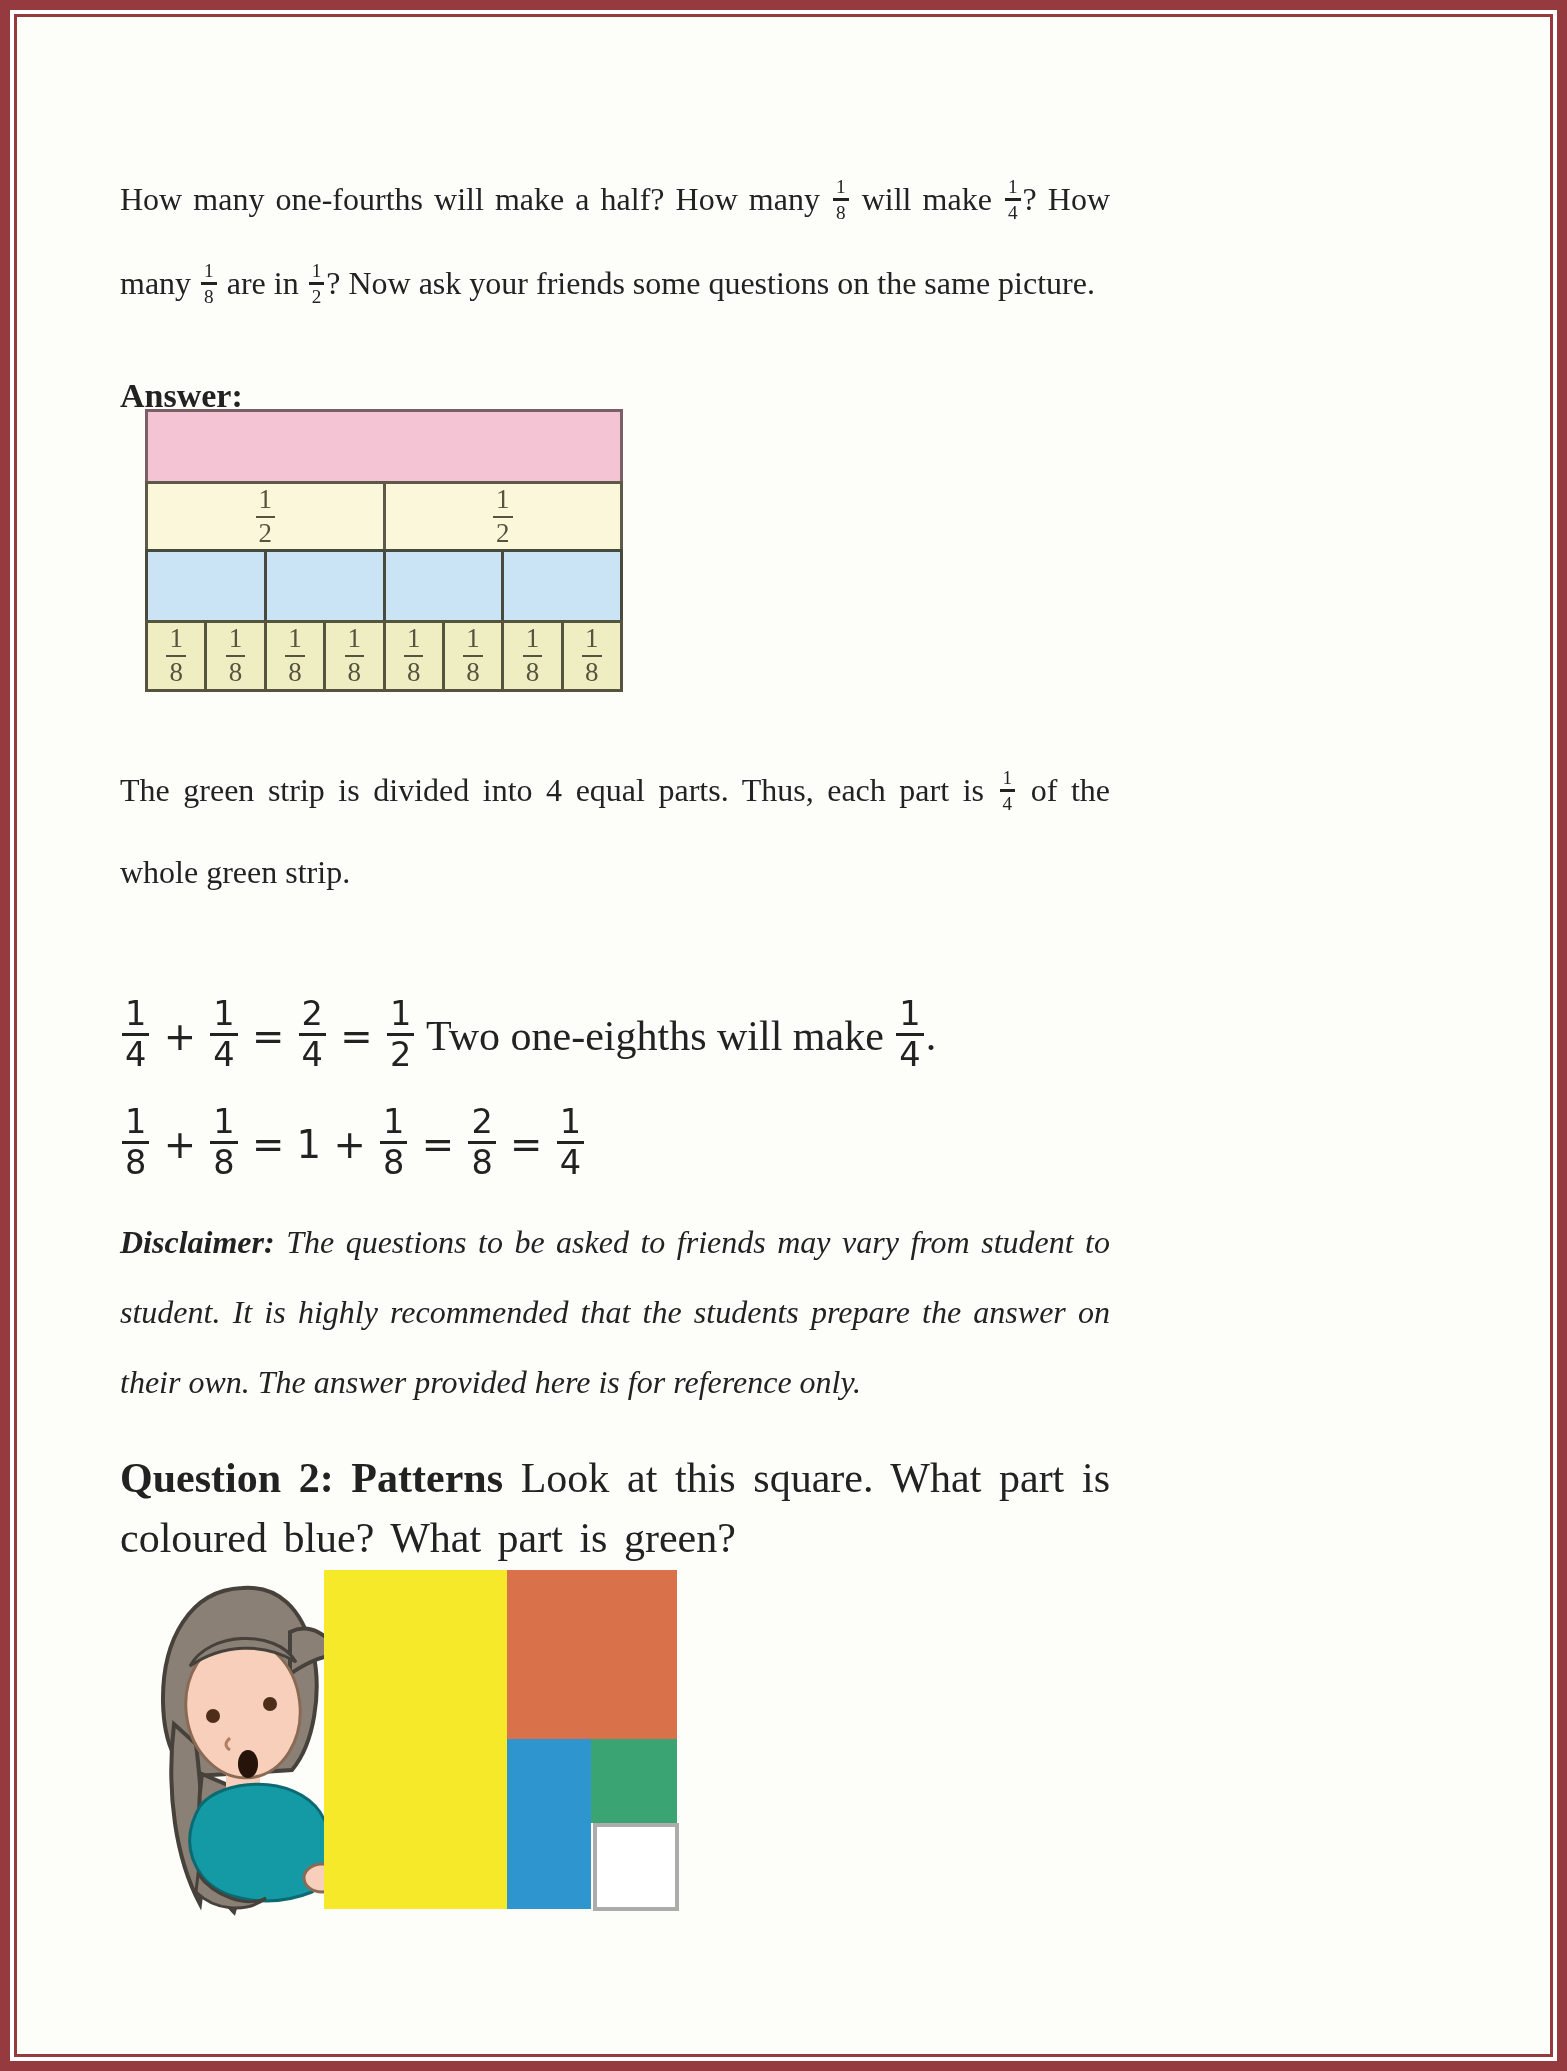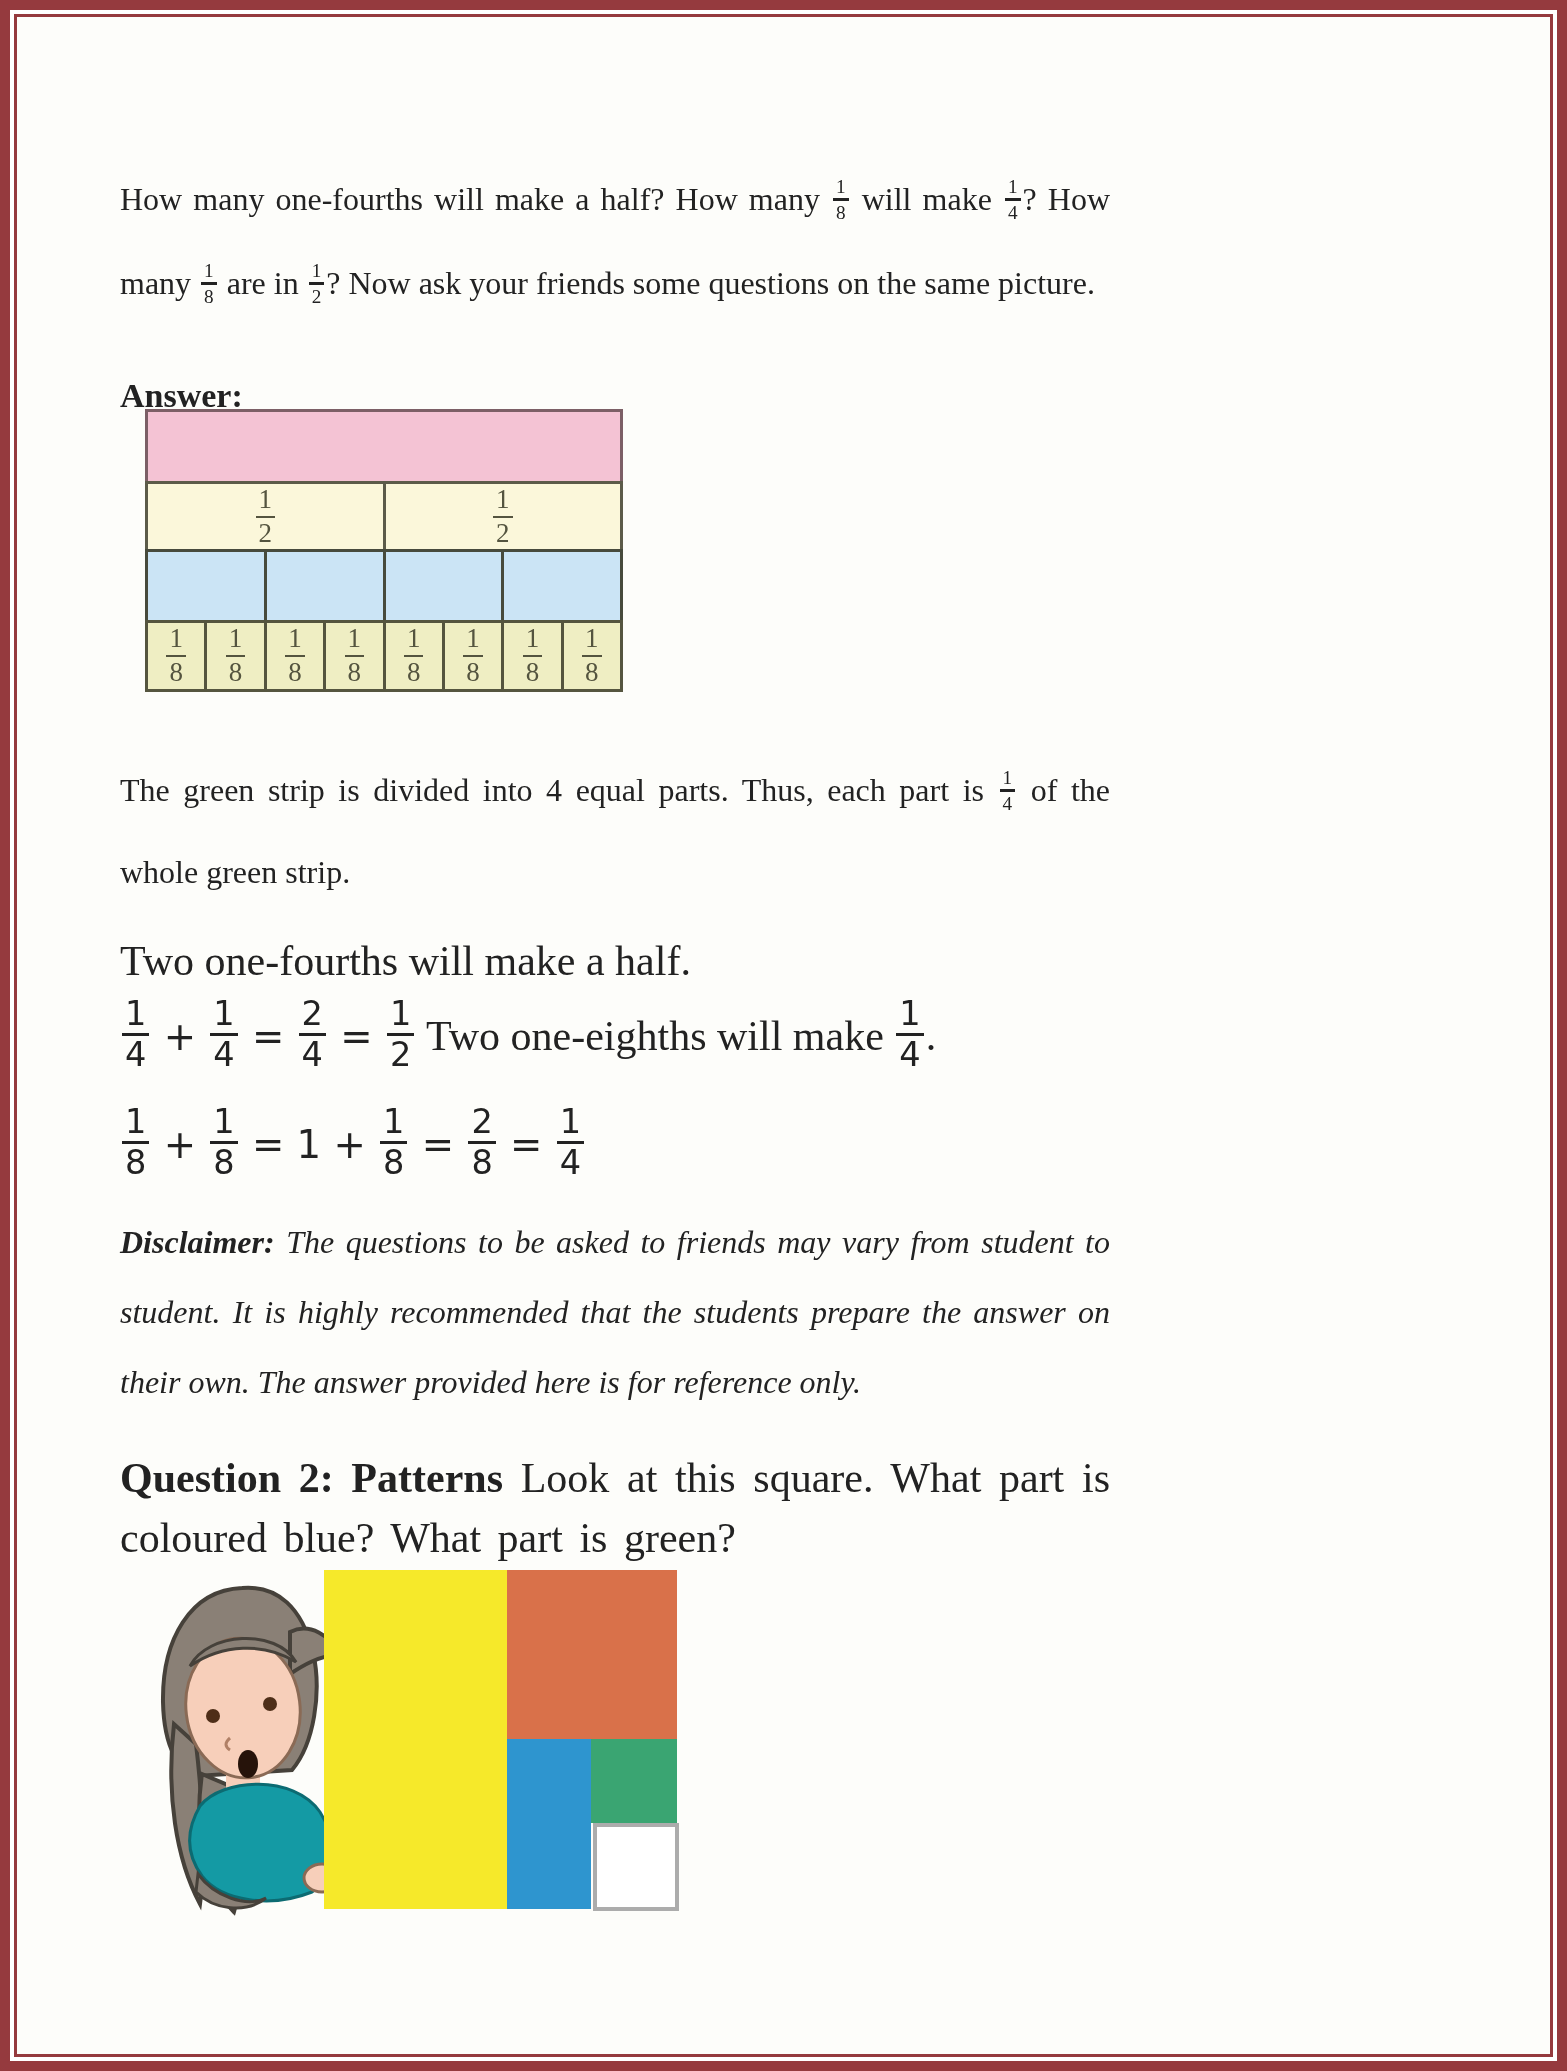--- a/index.html
+++ b/index.html
@@ -135,21 +135,20 @@
             <span class="frac chart-frac">
               <span class="num">1</span>
               <span class="den">8</span>
             </span>
           </div>
         </div>
       </div>
 
     <p class="tblock p-green">The green strip is divided into 4 equal parts. Thus, each part is <span class="frac"><span class="num">1</span><span class="den">4</span></span> of the whole green strip.</p>
 
-    <p class="tblock p-twofourths">Two one-fourths will make a half.</p>
 
     <p class="tblock eq eq1"><span class="frac"><span class="num">1</span><span class="den">4</span></span><span class="math"> + </span><span class="frac"><span class="num">1</span><span class="den">4</span></span><span class="math"> = </span><span class="frac"><span class="num">2</span><span class="den">4</span></span><span class="math"> = </span><span class="frac"><span class="num">1</span><span class="den">2</span></span> Two one-eighths will make <span class="frac"><span class="num">1</span><span class="den">4</span></span>.</p>
 
     <p class="tblock eq eq2"><span class="frac"><span class="num">1</span><span class="den">8</span></span><span class="math"> + </span><span class="frac"><span class="num">1</span><span class="den">8</span></span><span class="math">  =  1 + </span><span class="frac"><span class="num">1</span><span class="den">8</span></span><span class="math"> = </span><span class="frac"><span class="num">2</span><span class="den">8</span></span><span class="math"> = </span><span class="frac"><span class="num">1</span><span class="den">4</span></span></p>
 
     <p class="tblock p-disclaimer"><b style="font-style: italic;">Disclaimer: </b><i>The questions to be asked to friends may vary from student to student. It is highly recommended that the students prepare the answer on their own. The answer provided here is for reference only.</i></p>
 
     <p class="tblock p-q2"><b>Question 2: Patterns </b>Look at this square. What part is coloured blue? What part is green?</p>
 
     <div class="illustration">

